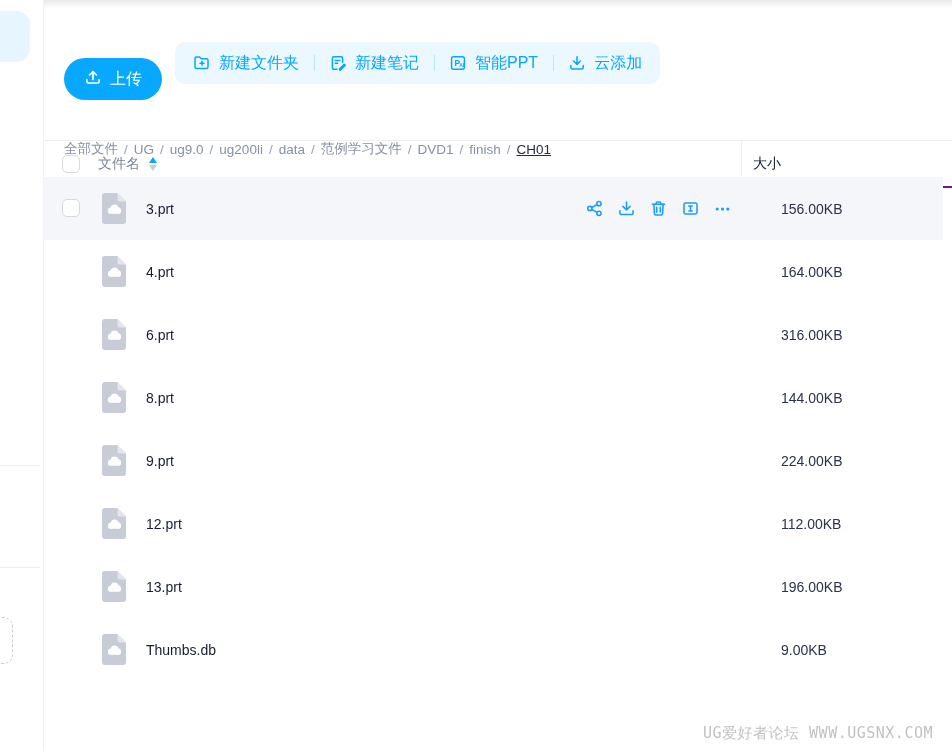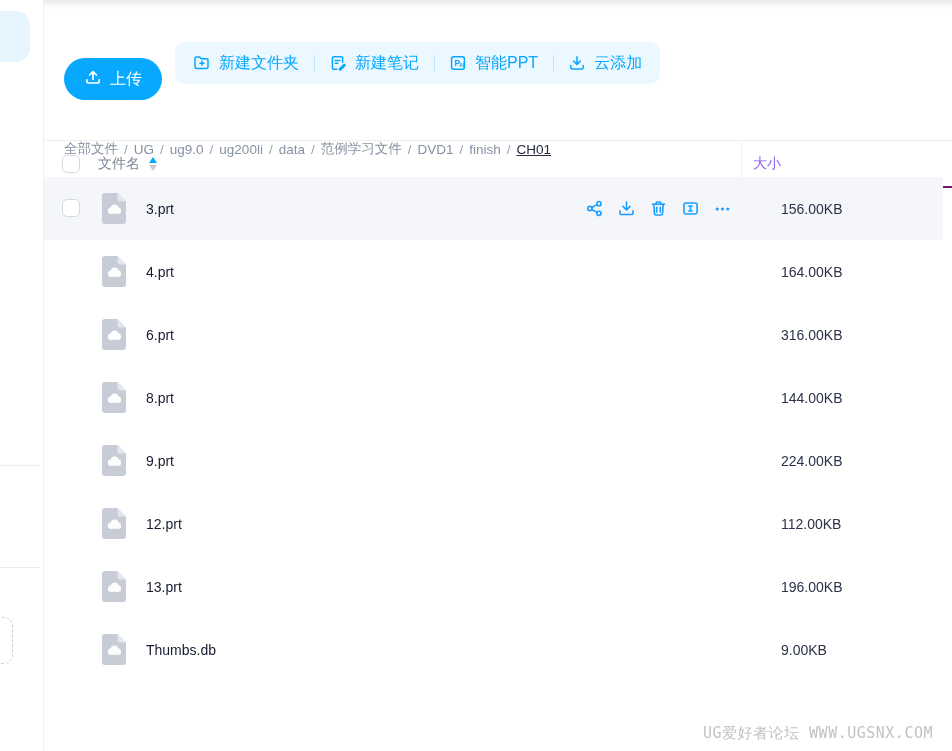--- a/index.html
+++ b/index.html
@@ -36,21 +36,21 @@
   
   .thead{position:absolute;top:140px;left:0;width:908px;height:48px;box-sizing:border-box;
     border-top:1px solid #eeeef1;border-bottom:2px solid #701a75;}
   .col-divider{position:absolute;left:697px;top:0;height:100%;width:1px;background:#f0f0f3;}
   .checkbox{width:18px;height:18px;border:1.5px solid #d5d9e0;border-radius:5px;background:#fff;box-sizing:border-box;cursor:pointer;}
   .thead .checkbox{position:absolute;left:18px;top:14px;}
   .th-name{position:absolute;left:54px;top:0;height:100%;display:flex;align-items:center;gap:9px;color:#7d8698;font-size:14px;}
   .sort{display:inline-flex;flex-direction:column;gap:2px;cursor:pointer;}
   .tri-up{width:0;height:0;border-left:4.5px solid transparent;border-right:4.5px solid transparent;border-bottom:6px solid #06a7ff;}
   .tri-down{width:0;height:0;border-left:4.5px solid transparent;border-right:4.5px solid transparent;border-top:6px solid #c7ccd6;}
-  .th-size{position:absolute;left:709px;top:0;height:100%;display:flex;align-items:center;color:#8b5cf6;font-size:14px;}
+  .th-size{position:absolute;left:709px;top:0;height:100%;display:flex;align-items:center;color:#0f172a;font-size:14px;}
   
   .rows{position:absolute;top:177px;left:0;width:899px;}
   .row{position:relative;height:63px;cursor:default;}
   .row.hovered{background:#f5f6fa;}
   .row .checkbox{position:absolute;left:18px;top:22px;visibility:hidden;}
   .row.hovered .checkbox{visibility:visible;}
   .file-icon{position:absolute;left:58px;top:16px;}
   .row-name{position:absolute;left:102px;top:0;height:100%;display:flex;align-items:center;font-size:14px;color:#171d30;}
   .row-actions{position:absolute;left:540px;top:0;height:100%;display:none;align-items:center;gap:12px;}
   .row.hovered .row-actions{display:flex;}

